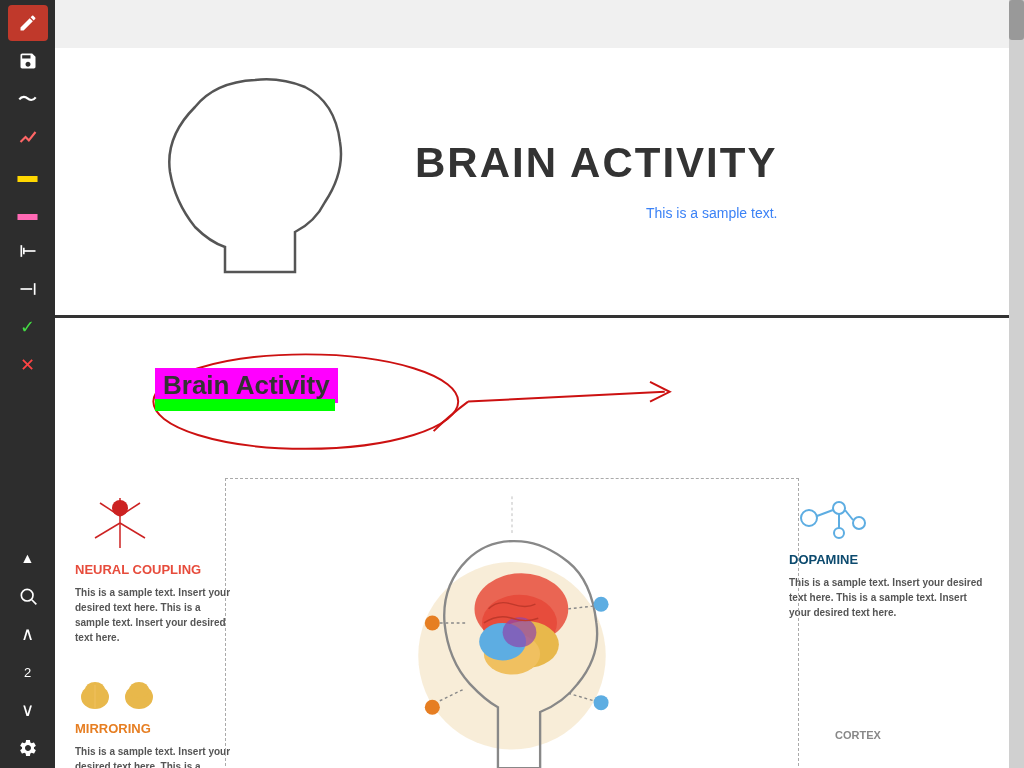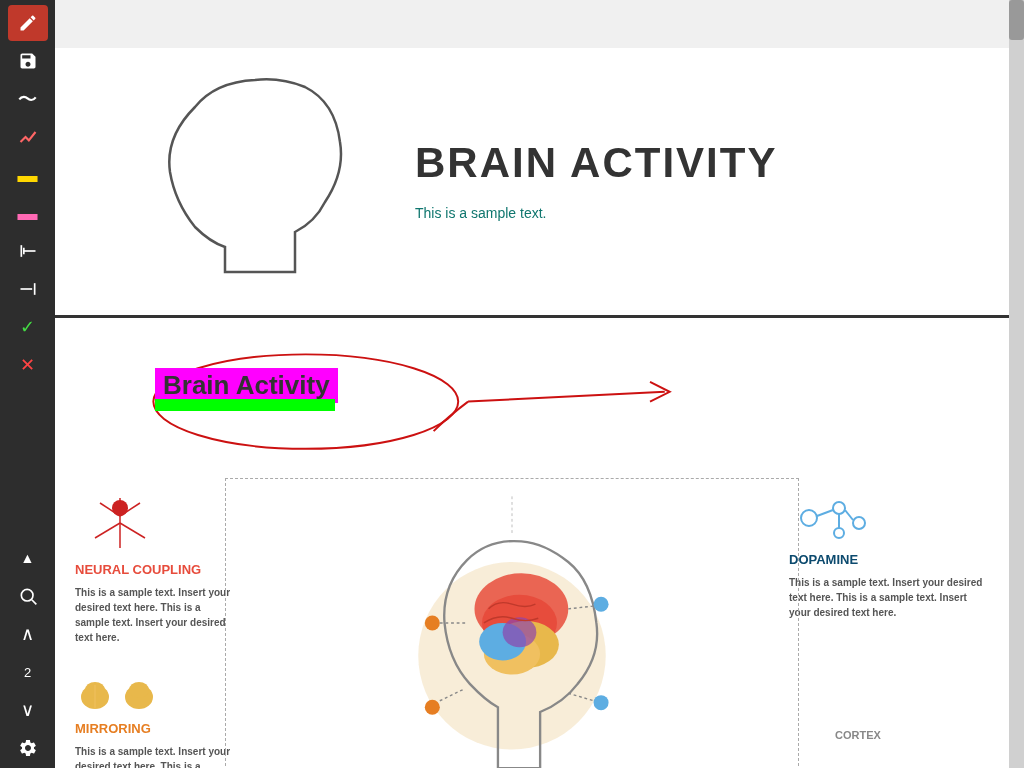--- a/index.html
+++ b/index.html
@@ -69,22 +69,23 @@
     .slide-title {
       font-size: 42px;
       font-weight: 900;
       color: #333;
       letter-spacing: 2px;
       margin-bottom: 15px;
     }
 
     .slide-subtitle {
       font-size: 14px;
-      color: #0f766e;
+      color: #3b82f6;
       line-height: 1.6;
+      text-align: right;
     }
 
     
     #slide-bottom {
       flex: 1;
       background: white;
       position: relative;
       overflow: hidden;
       padding: 10px;
     }

